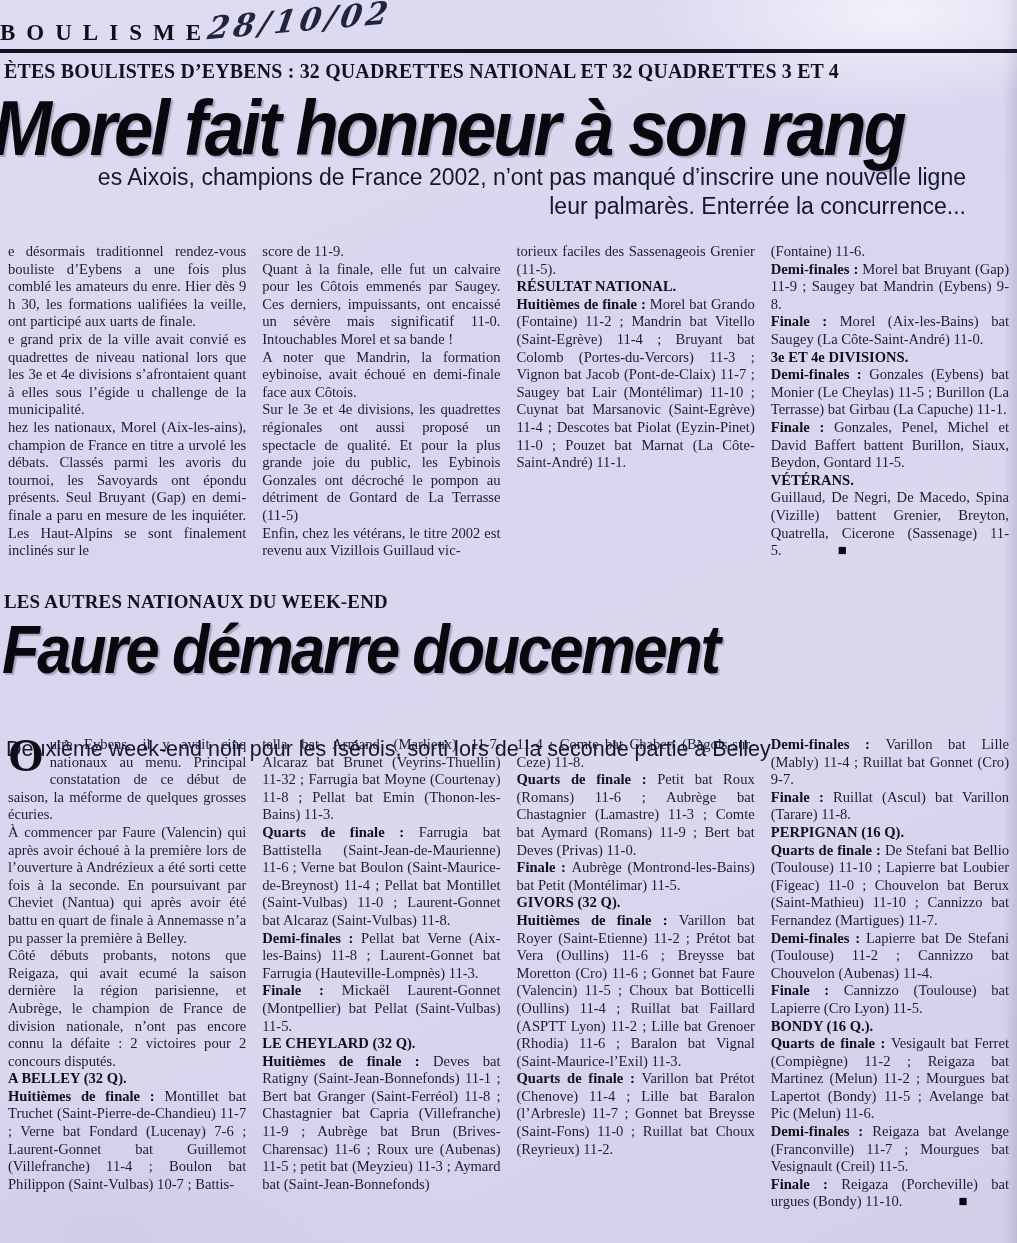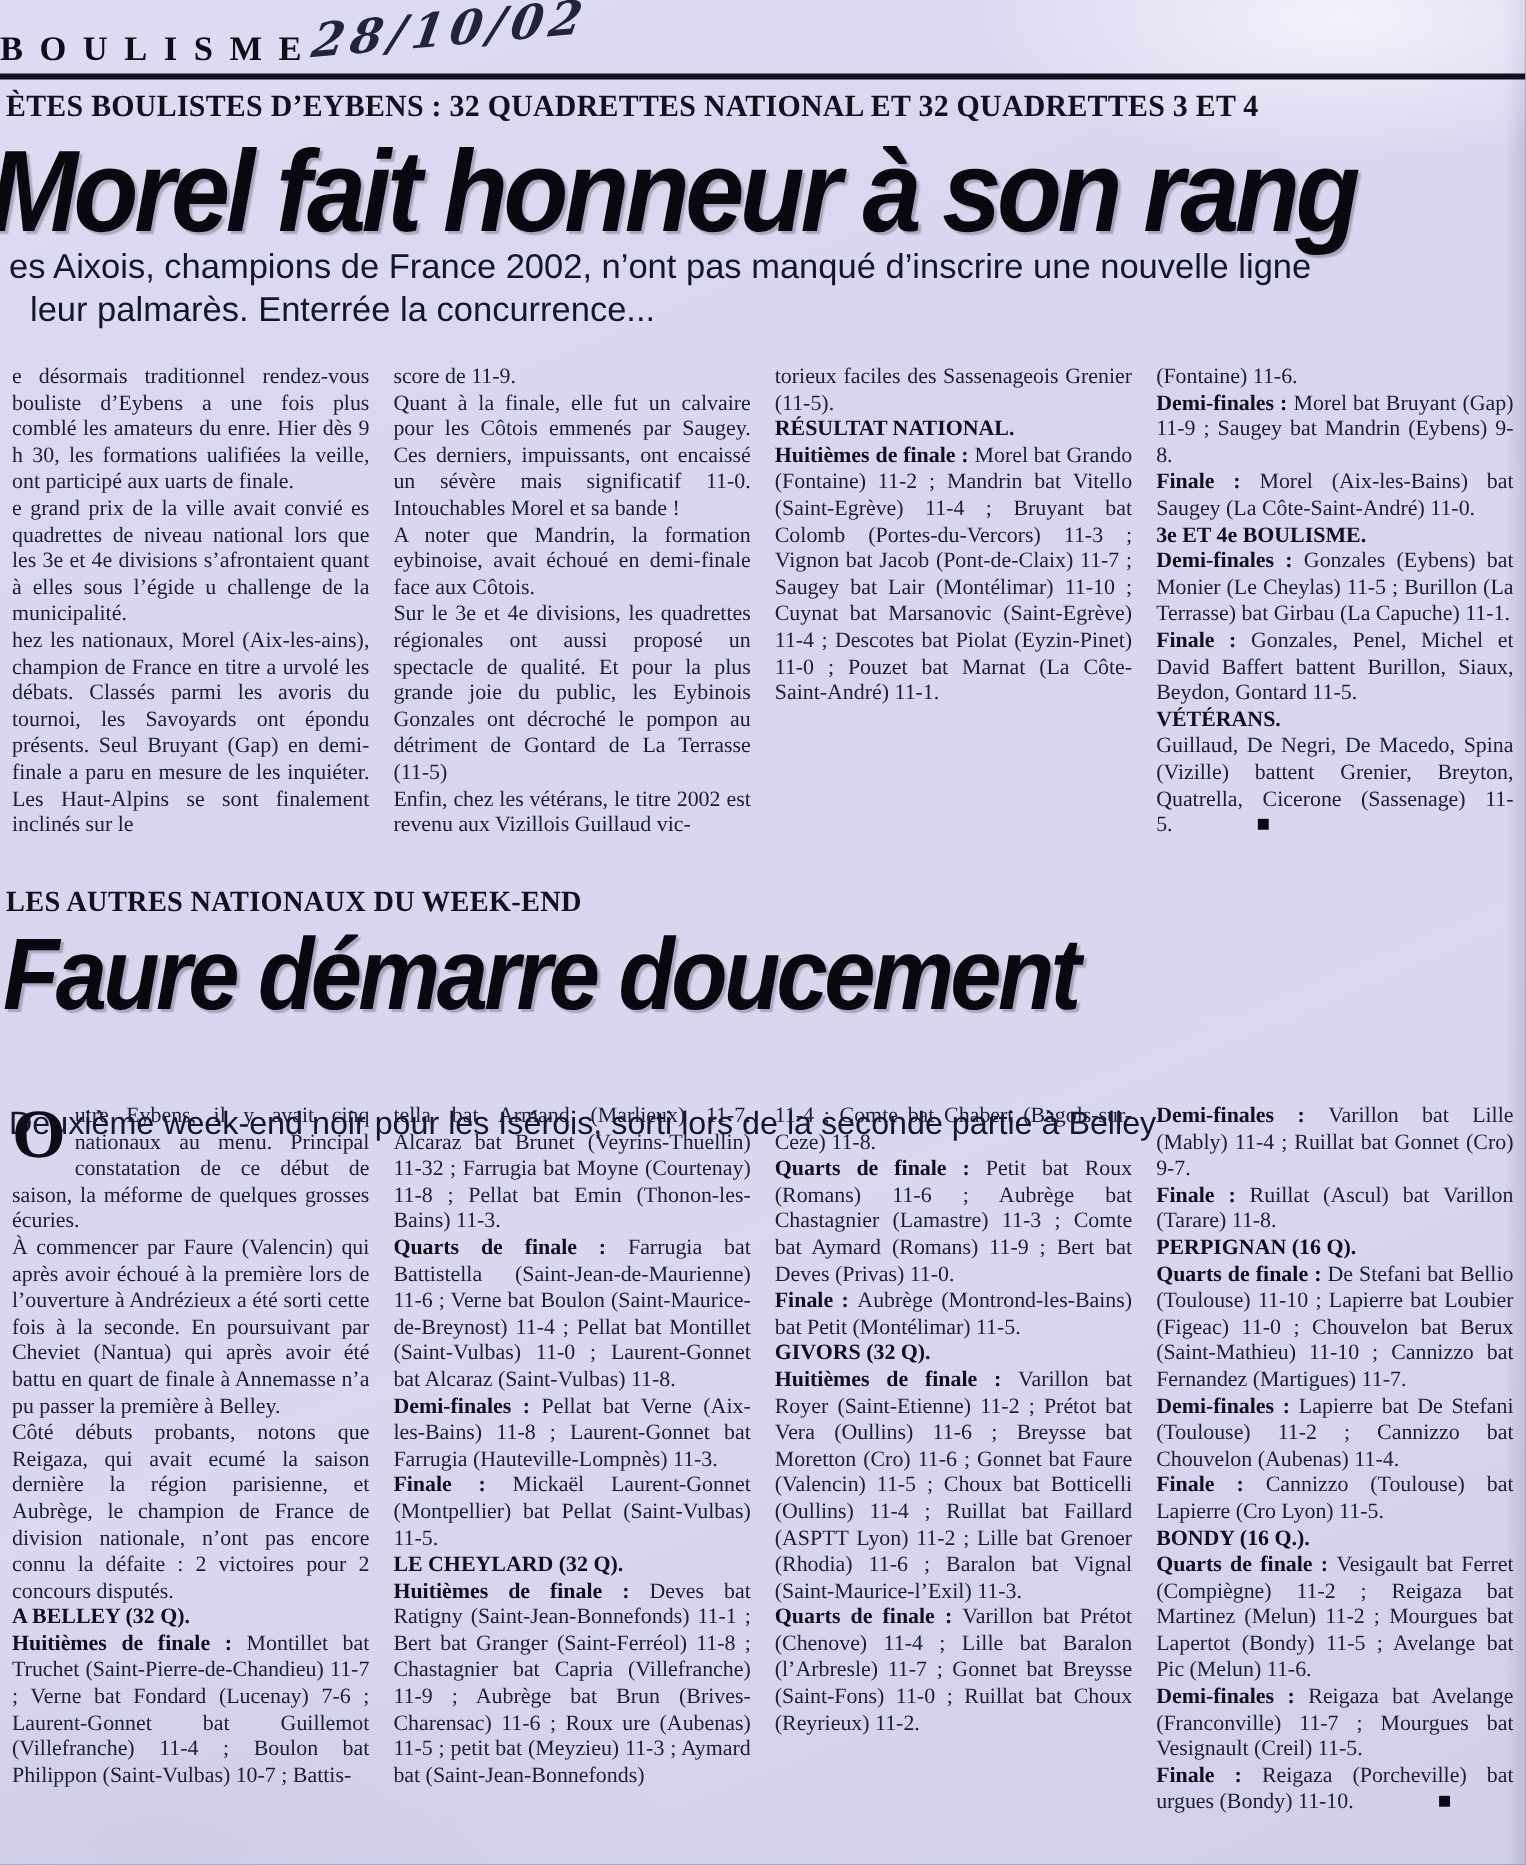--- a/index.html
+++ b/index.html
@@ -52,20 +52,21 @@
     color:#08080e;white-space:nowrap;
     transform-origin:left top;
     text-shadow:2px 2px 1px rgba(20,20,40,.25);
   }
   .headline.h1{top:84px;left:-7px;font-size:73px;letter-spacing:-3px;transform:scale(.97,1.06);}
   .headline.h2{top:610px;left:2px;font-size:64px;letter-spacing:-2.5px;transform:scale(.96,1.06);}
   .lede{
     position:absolute;left:6px;
     font-family:"Liberation Sans","DejaVu Sans",sans-serif;
     color:#16162b;
+    text-align:right;
   }
   .lede.l1{top:163px;font-size:23px;line-height:29px;width:960px;}
   .lede.l1 .line2{padding-left:14px;}
   .lede.l2{top:697px;font-size:21.5px;margin-top:40px;}
   .cols{
     position:absolute;left:8px;width:1001px;
     display:flex;gap:16px;
     overflow:hidden;
   }
   .cols.c1{top:243px;height:355px;font-family:Liberation Serif, serif;}
@@ -121,21 +122,21 @@
       </div>
       <div class="col">
         <p class="para">torieux faciles des Sassenageois Grenier (11-5).</p>
         <p class="para hdr">RÉSULTAT NATIONAL.</p>
         <p class="para"><span class="lead">Huitièmes de finale : </span>Morel bat Grando (Fontaine) 11-2 ; Mandrin bat Vitello (Saint-Egrève) 11-4 ; Bruyant bat Colomb (Portes-du-Vercors) 11-3 ; Vignon bat Jacob (Pont-de-Claix) 11-7 ; Saugey bat Lair (Montélimar) 11-10 ; Cuynat bat Marsanovic (Saint-Egrève) 11-4 ; Descotes bat Piolat (Eyzin-Pinet) 11-0 ; Pouzet bat Marnat (La Côte-Saint-André) 11-1.</p>
       </div>
       <div class="col">
         <p class="para">(Fontaine) 11-6.</p>
         <p class="para"><span class="lead">Demi-finales : </span>Morel bat Bruyant (Gap) 11-9 ; Saugey bat Mandrin (Eybens) 9-8.</p>
         <p class="para"><span class="lead">Finale : </span>Morel (Aix-les-Bains) bat Saugey (La Côte-Saint-André) 11-0.</p>
-        <p class="para hdr">3e ET 4e BOULISME.</p>
+        <p class="para hdr">3e ET 4e DIVISIONS.</p>
         <p class="para"><span class="lead">Demi-finales : </span>Gonzales (Eybens) bat Monier (Le Cheylas) 11-5 ; Burillon (La Terrasse) bat Girbau (La Capuche) 11-1.</p>
         <p class="para"><span class="lead">Finale : </span>Gonzales, Penel, Michel et David Baffert battent Burillon, Siaux, Beydon, Gontard 11-5.</p>
         <p class="para hdr">VÉTÉRANS.</p>
         <p class="para">Guillaud, De Negri, De Macedo, Spina (Vizille) battent Grenier, Breyton, Quatrella, Cicerone (Sassenage) 11-5.<span class="endmark">■</span></p>
       </div>
     </div>
 
   <div class="kicker k2">LES AUTRES NATIONAUX DU WEEK-END</div>
 
   <div class="headline h2">Faure démarre doucement</div>

